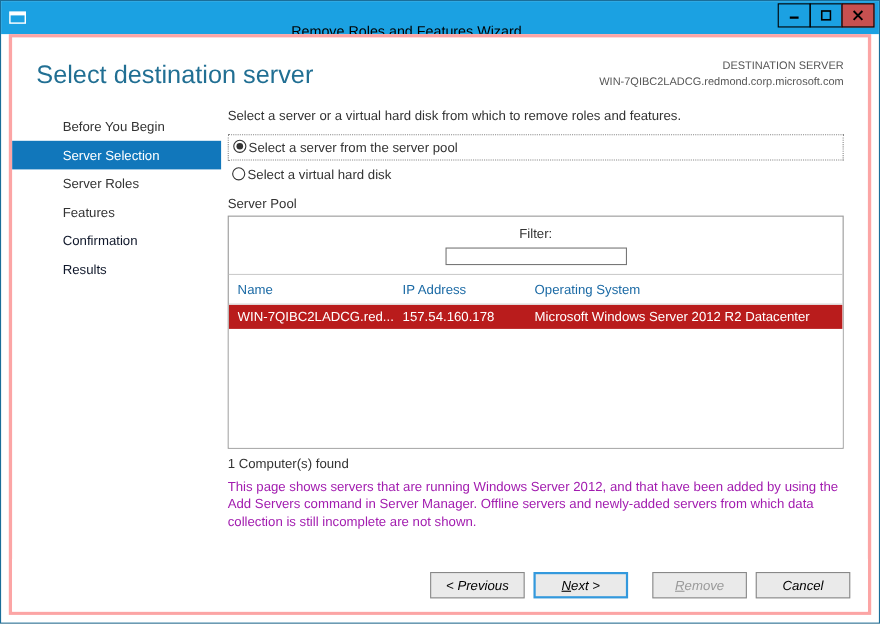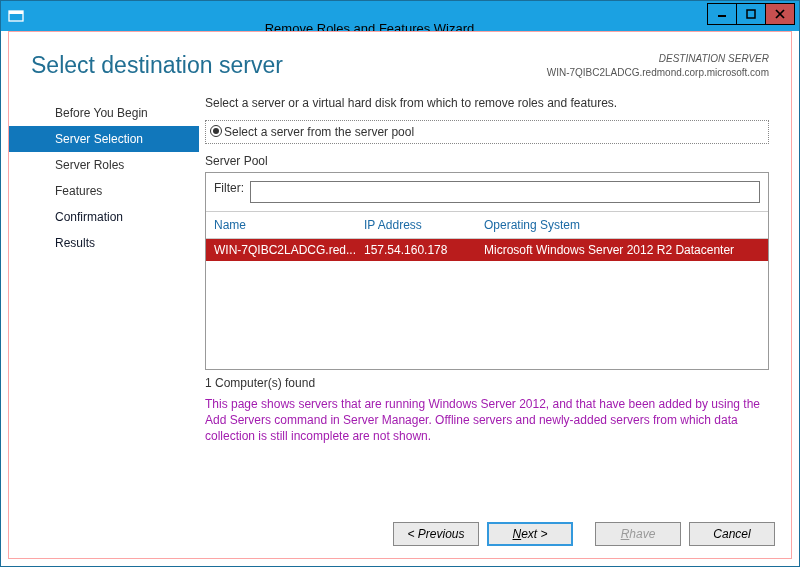--- a/index.html
+++ b/index.html
@@ -7,41 +7,41 @@
   .window { width:800px; height:567px; background:#fff; border:1px solid #1a6e9a; position:relative; }
   
   .titlebar { height:30px; background:#1ba1e2; display:flex; align-items:center; color:#000; }
   .titlebar .sysicon { width:30px; height:30px; display:flex; align-items:center; justify-content:center; }
   .titlebar .title { flex:1; text-align:center; font-size:13px; color:#000;margin-top:24px; }
   .winbtn { width:30px; height:22px; display:flex; align-items:center; justify-content:center; border:1px solid #000; margin-left:-1px; }
   .winbtn.close { background:#c75050; }
   .winbtn svg { display:block; }
   .titlecap { display:flex; margin-right:4px; margin-top:-4px; }
   
-  .frame { position:absolute; top:30px; left:7px; right:7px; bottom:7px; border:1px solid #fca5a5; background:#fff; display:flex; flex-direction:column; }
+  .frame { position:absolute; top:30px; left:7px; right:7px; bottom:7px; border:3px solid #fca5a5; background:#fff; display:flex; flex-direction:column; }
   
   .header { padding:20px 22px 8px 22px; display:flex; align-items:flex-start; }
   .header h1 { font-weight:300; font-size:23px; color:#216f93; margin:0; flex:1; }
   .dest { text-align:right; font-size:10px; color:#555; line-height:1.4; }
-  .dest .lbl { color:#555;font-style:italic; }
+  .dest .lbl { color:#555; }
   
   .body { flex:1; display:flex; padding:0 0 0 0; overflow:hidden; }
   .nav { width:190px; padding:12px 0 0 0; }
   .nav-item { padding:6px 0 6px 46px; font-size:12px; color:#333; cursor:pointer; }
   .nav-item.active { background:#1177bb; color:#fff; }
   .nav-item.disabled { color:#0f172a; cursor:default; }
   .main { flex:1; padding:8px 22px 0 6px; color:#333; }
   .instr { margin:0 0 10px 0; }
   .radiogrp { border:1px dotted #888; padding:2px 4px; margin-bottom:4px; }
   .radio-row { display:flex; align-items:flex-start; gap:2px; padding:2px 0; font-size:12px; }
   .radio-dot { width:12px; height:12px; border:1px solid #333; border-radius:50%; display:flex; align-items:center; justify-content:center; }
   .radio-dot.sel::after { content:""; width:6px; height:6px; border-radius:50%; background:#333; }
   .section-label { margin:10px 0 4px 0; }
   .pool { border:1px solid #999; }
-  .filterbar { border-bottom:1px solid #ccc; padding:8px 8px; display:flex; align-items:flex-start; gap:6px; }
+  .filterbar { border-bottom:1px solid #ccc; padding:8px 8px; display:flex; align-items:center; gap:6px;flex-direction:column; }
   .filter-input { flex:1; height:22px; border:1px solid #777; padding:0 4px; font-size:12px; }
   .cols { display:flex; padding:6px 8px; border-bottom:1px solid #ccc; color:#1b6aa5; font-size:12px; }
   .cols .c1 { width:150px; }
   .cols .c2 { width:120px; }
   .cols .c3 { flex:1; }
   .gridbody { height:130px; background:#fff; overflow:hidden; }
   .row { display:flex; padding:4px 8px; font-size:12px; }
   .row.sel { background:#b91c1c; color:#fff; }
   .row .c1 { width:150px; white-space:nowrap; overflow:hidden; text-overflow:ellipsis; }
   .row .c2 { width:120px; }
@@ -111,20 +111,24 @@
 
       <div class="main">
         <p class="instr">Select a server or a virtual hard disk from which to remove roles and features.</p>
 
         <div class="radiogrp">
           <label class="radio-row">
             <span class="radio-dot sel"></span>
             <span>Select a server from the server pool</span>
           </label>
         </div>
+        <label class="radio-row" style="padding-left:4px;">
+          <span class="radio-dot"></span>
+          <span>Select a virtual hard disk</span>
+        </label>
 
         <div class="section-label">Server Pool</div>
 
         <div class="pool">
           <div class="filterbar">
             <span>Filter:</span>
             <input class="filter-input" type="text" value="" style="">
           </div>
           <div class="cols">
             <div class="c1">Name</div>
@@ -149,21 +153,21 @@
     <div class="footer">
       <div class="btn">
           <span>&lt; Previous</span>
         </div>
       <div class="btn default">
           <span class="ul">N</span>
           <span>ext &gt;</span>
         </div>
       <div class="btn disabled" style="margin-left:14px;">
           <span class="ul">R</span>
-          <span>have</span>
+          <span>emove</span>
         </div>
       <div class="btn">
           <span>Cancel</span>
         </div>
     </div>
 
   </div>
 </div>
 
 </body></html>

